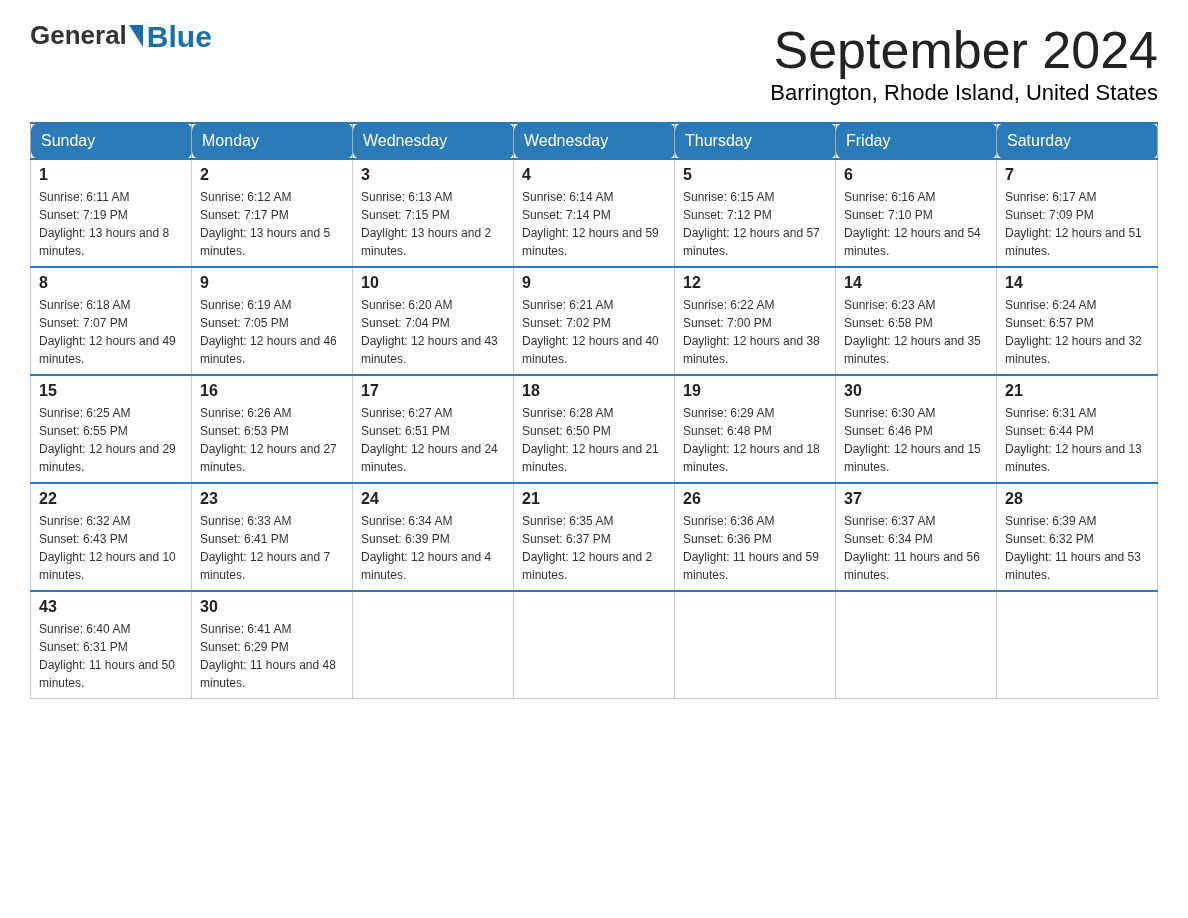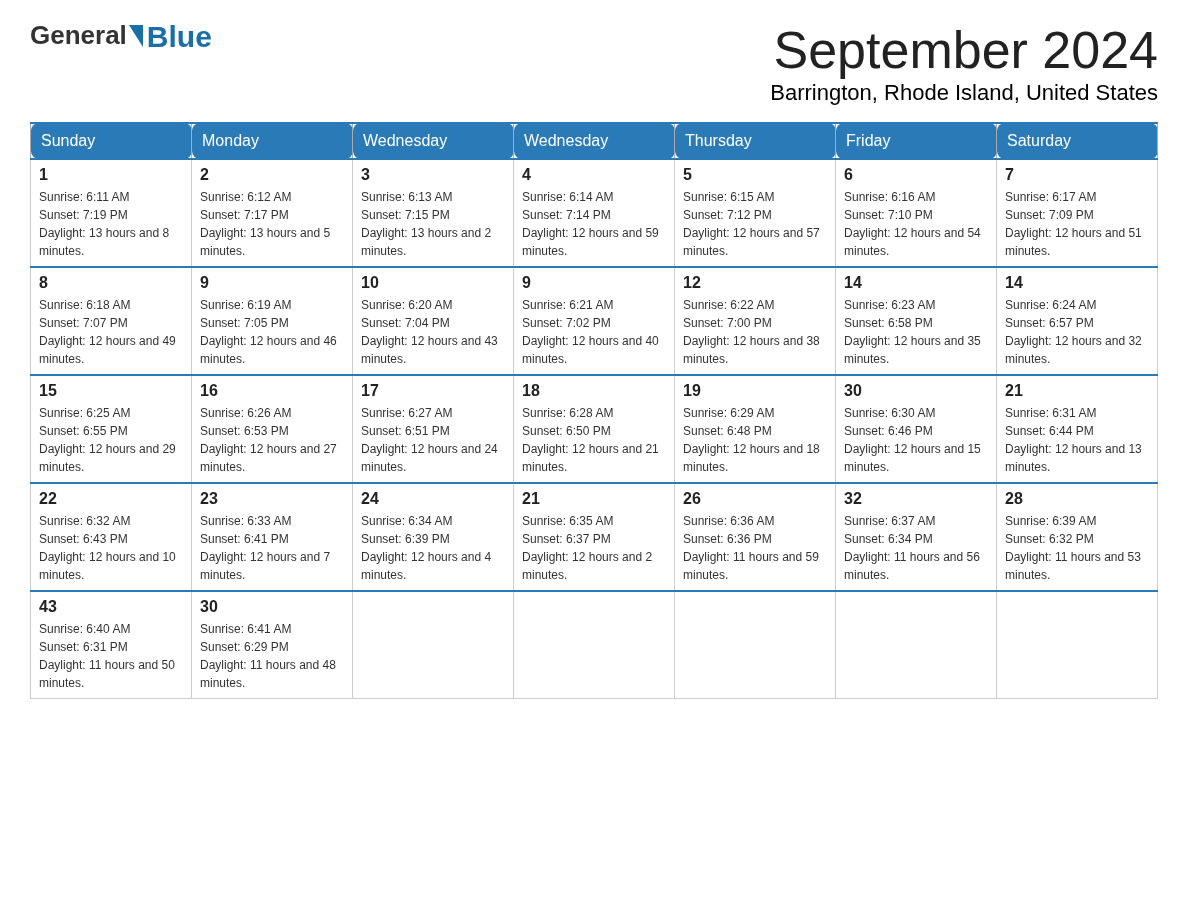--- a/index.html
+++ b/index.html
@@ -235,21 +235,21 @@
         </td>
         <td>
           <span class="day-num">21</span>
           <div class="day-info">Sunrise: 6:35 AM<br>Sunset: 6:37 PM<br>Daylight: 12 hours and 2 minutes.</div>
         </td>
         <td>
           <span class="day-num">26</span>
           <div class="day-info">Sunrise: 6:36 AM<br>Sunset: 6:36 PM<br>Daylight: 11 hours and 59 minutes.</div>
         </td>
         <td>
-          <span class="day-num">32</span>
+          <span class="day-num">37</span>
           <div class="day-info">Sunrise: 6:37 AM<br>Sunset: 6:34 PM<br>Daylight: 11 hours and 56 minutes.</div>
         </td>
         <td>
           <span class="day-num">28</span>
           <div class="day-info">Sunrise: 6:39 AM<br>Sunset: 6:32 PM<br>Daylight: 11 hours and 53 minutes.</div>
         </td>
       </tr>
       <tr>
         <td>
           <span class="day-num">43</span>

